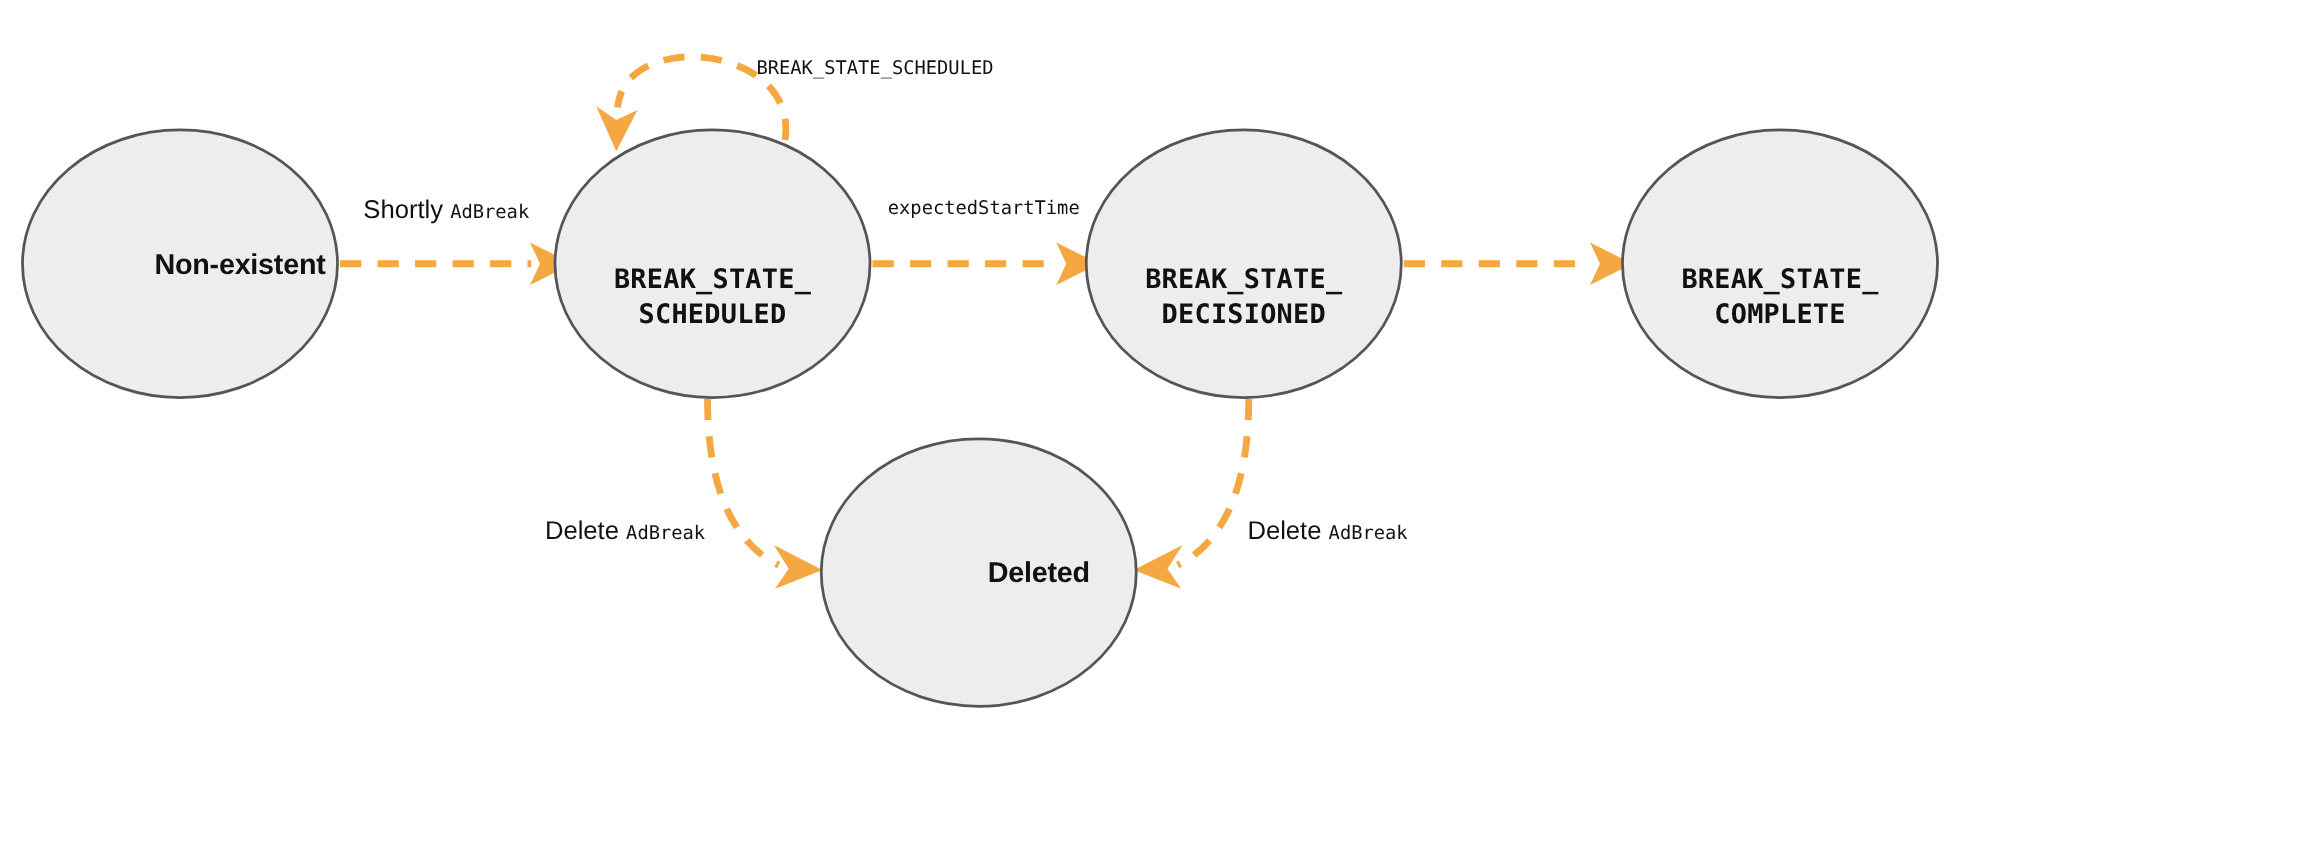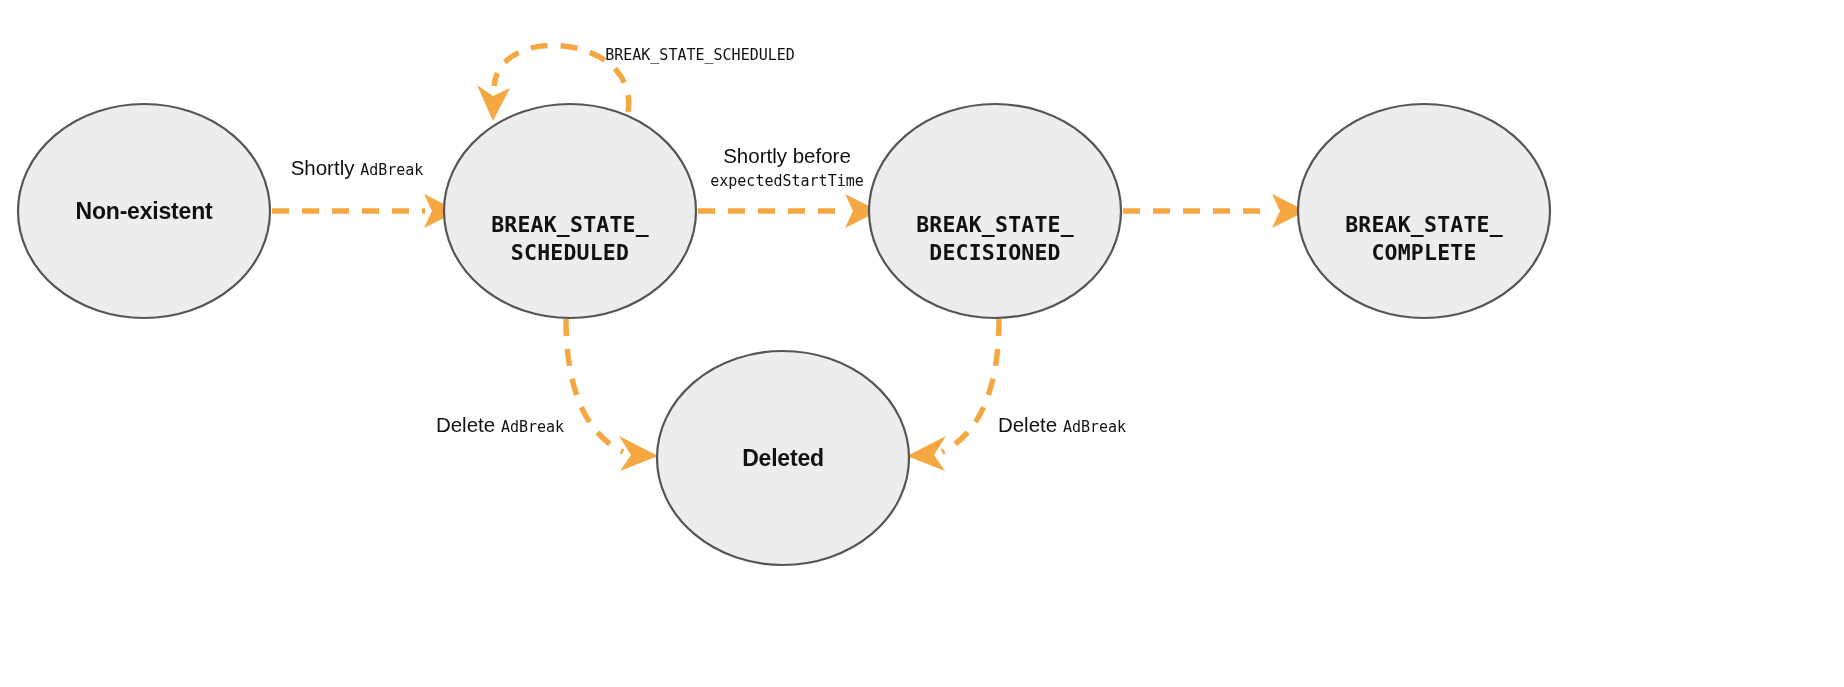--- a/index.html
+++ b/index.html
@@ -46,20 +46,21 @@
     white-space: nowrap;
     color: #111111;
     line-height: 1.32;
     pointer-events: none;
   }
   .node-label.plain {
     font-family: "Liberation Sans", sans-serif;
     font-weight: bold;
     font-size: 23px;
     letter-spacing: -0.2px;
+    margin-left: 48px;
   }
   .node-label.mono {
     font-family: "DejaVu Sans Mono", "Liberation Mono", monospace;
     font-weight: bold;
     font-size: 21.5px;
     letter-spacing: 0.2px;
     margin-top: 28px;
   }
   .edge-label {
     position: absolute;
@@ -148,21 +149,20 @@
       <div>Deleted</div>
     </div>
 
   <div class="edge-label align-center" style="left:357px; top:168px;">
       <span class="line"><span class="t-sans">Shortly </span><span class="t-mono">AdBreak</span></span>
     </div>
   <div class="edge-label align-left" style="left:700px; top:55px;">
       <span class="line"><span class="t-mono">BREAK_STATE_SCHEDULED</span></span>
     </div>
   <div class="edge-label align-center" style="left:787px; top:167px;">
-      <span class="line"><span class="t-sans">Shortly before</span></span>
       <span class="line"><span class="t-mono">expectedStartTime</span></span>
     </div>
   <div class="edge-label align-center" style="left:500px; top:425px;">
       <span class="line"><span class="t-sans">Delete </span><span class="t-mono">AdBreak</span></span>
     </div>
   <div class="edge-label align-center" style="left:1062px; top:425px;">
       <span class="line"><span class="t-sans">Delete </span><span class="t-mono">AdBreak</span></span>
     </div>
 
 </div>

